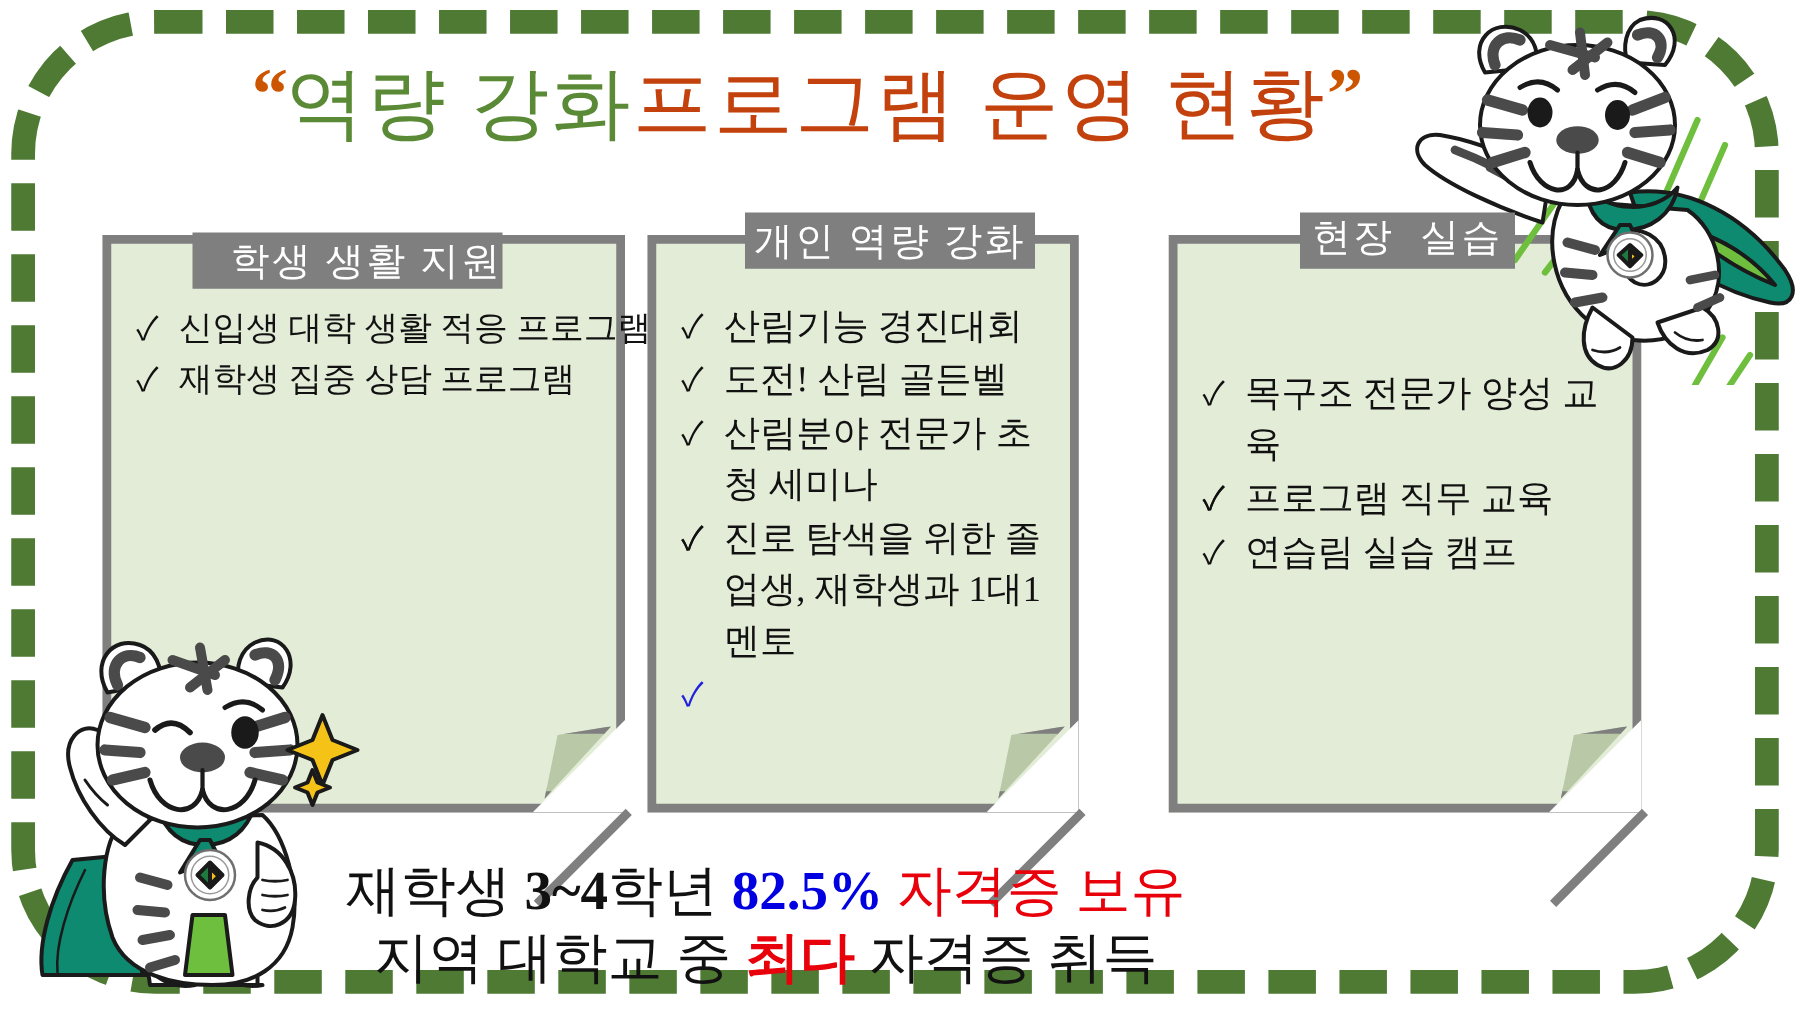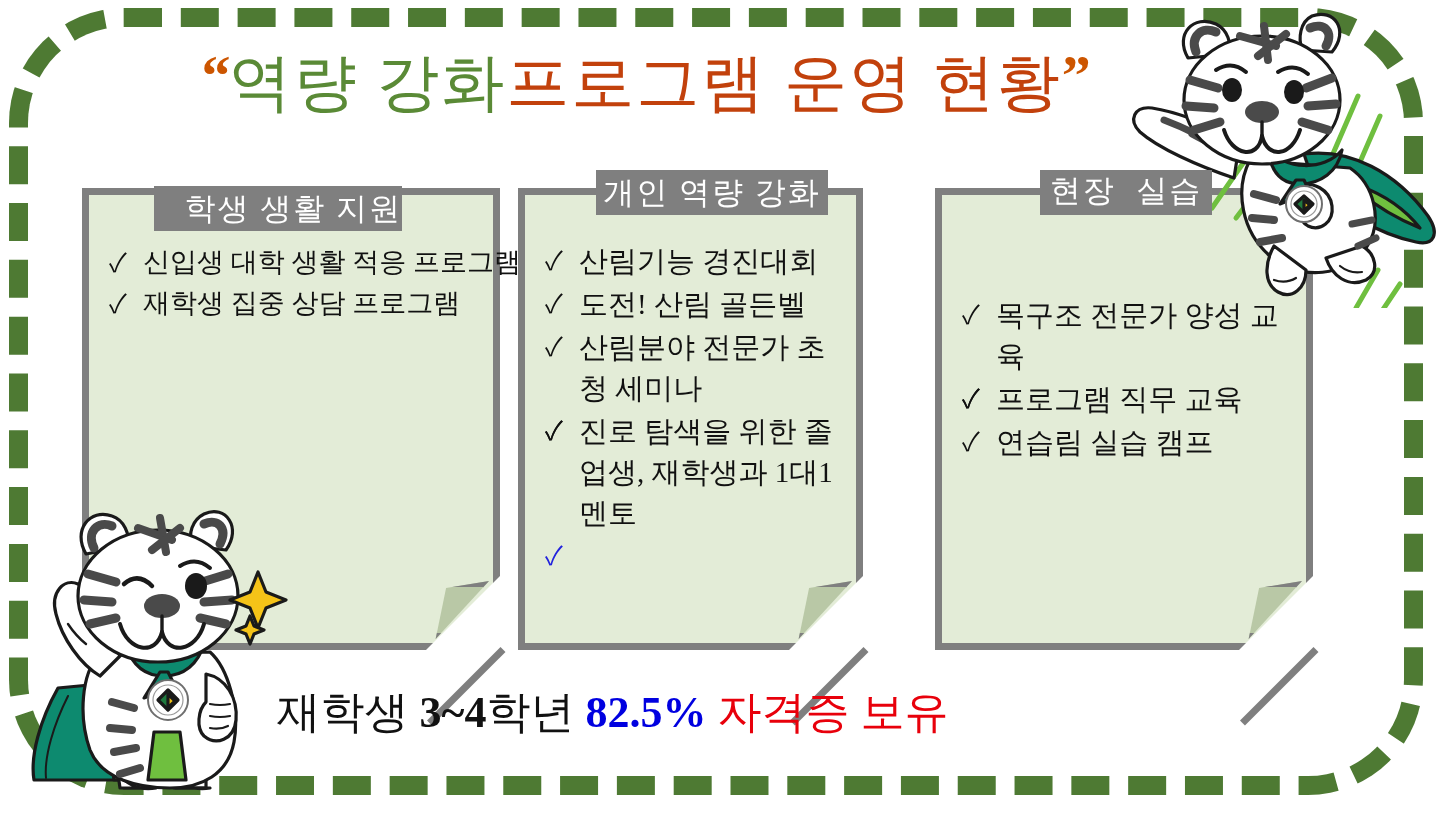--- a/index.html
+++ b/index.html
@@ -256,20 +256,21 @@
       <li>
         <span class="chk">✓</span>
         <span>연습림 실습 캠프</span>
       </li>
     </ul>
   </div>
   <div class="card-banner" style="left:1040px; top:170px; width:172px;font-family:Liberation Mono, monospace;">현장 실습</div>
 
   <div class="bottom-lines">
     <div class="bline"><span>재학생 </span><span class="b">3~4</span><span>학년 </span><span class="blue">82.5%</span><span class="red"> 자격증 보유</span></div>
+    <div class="bline"><span>지역 대학교 중 </span><span class="redb">최다</span><span> 자격증 취득</span></div>
   </div>
 
   <div class="mascot" id="mascot-bottom-left">
     <svg viewBox="0 0 310 320" width="310" height="320" xmlns="http://www.w3.org/2000/svg">
       <g stroke="#1a1a1a" stroke-width="3.2" stroke-linejoin="round" stroke-linecap="round">
 
         <path d="M38,200 C20,232 10,268 14,292 L104,292 C100,252 92,220 80,196 Z" fill="#0d8a6f"></path>
         <path d="M72,196 C82,224 90,256 94,292 L104,292 C100,252 92,220 80,196 Z" fill="#6fbf3f"></path>
         <path d="M48,208 C34,236 24,268 26,290" fill="none" stroke="#1a1a1a" stroke-width="2"></path>
 

